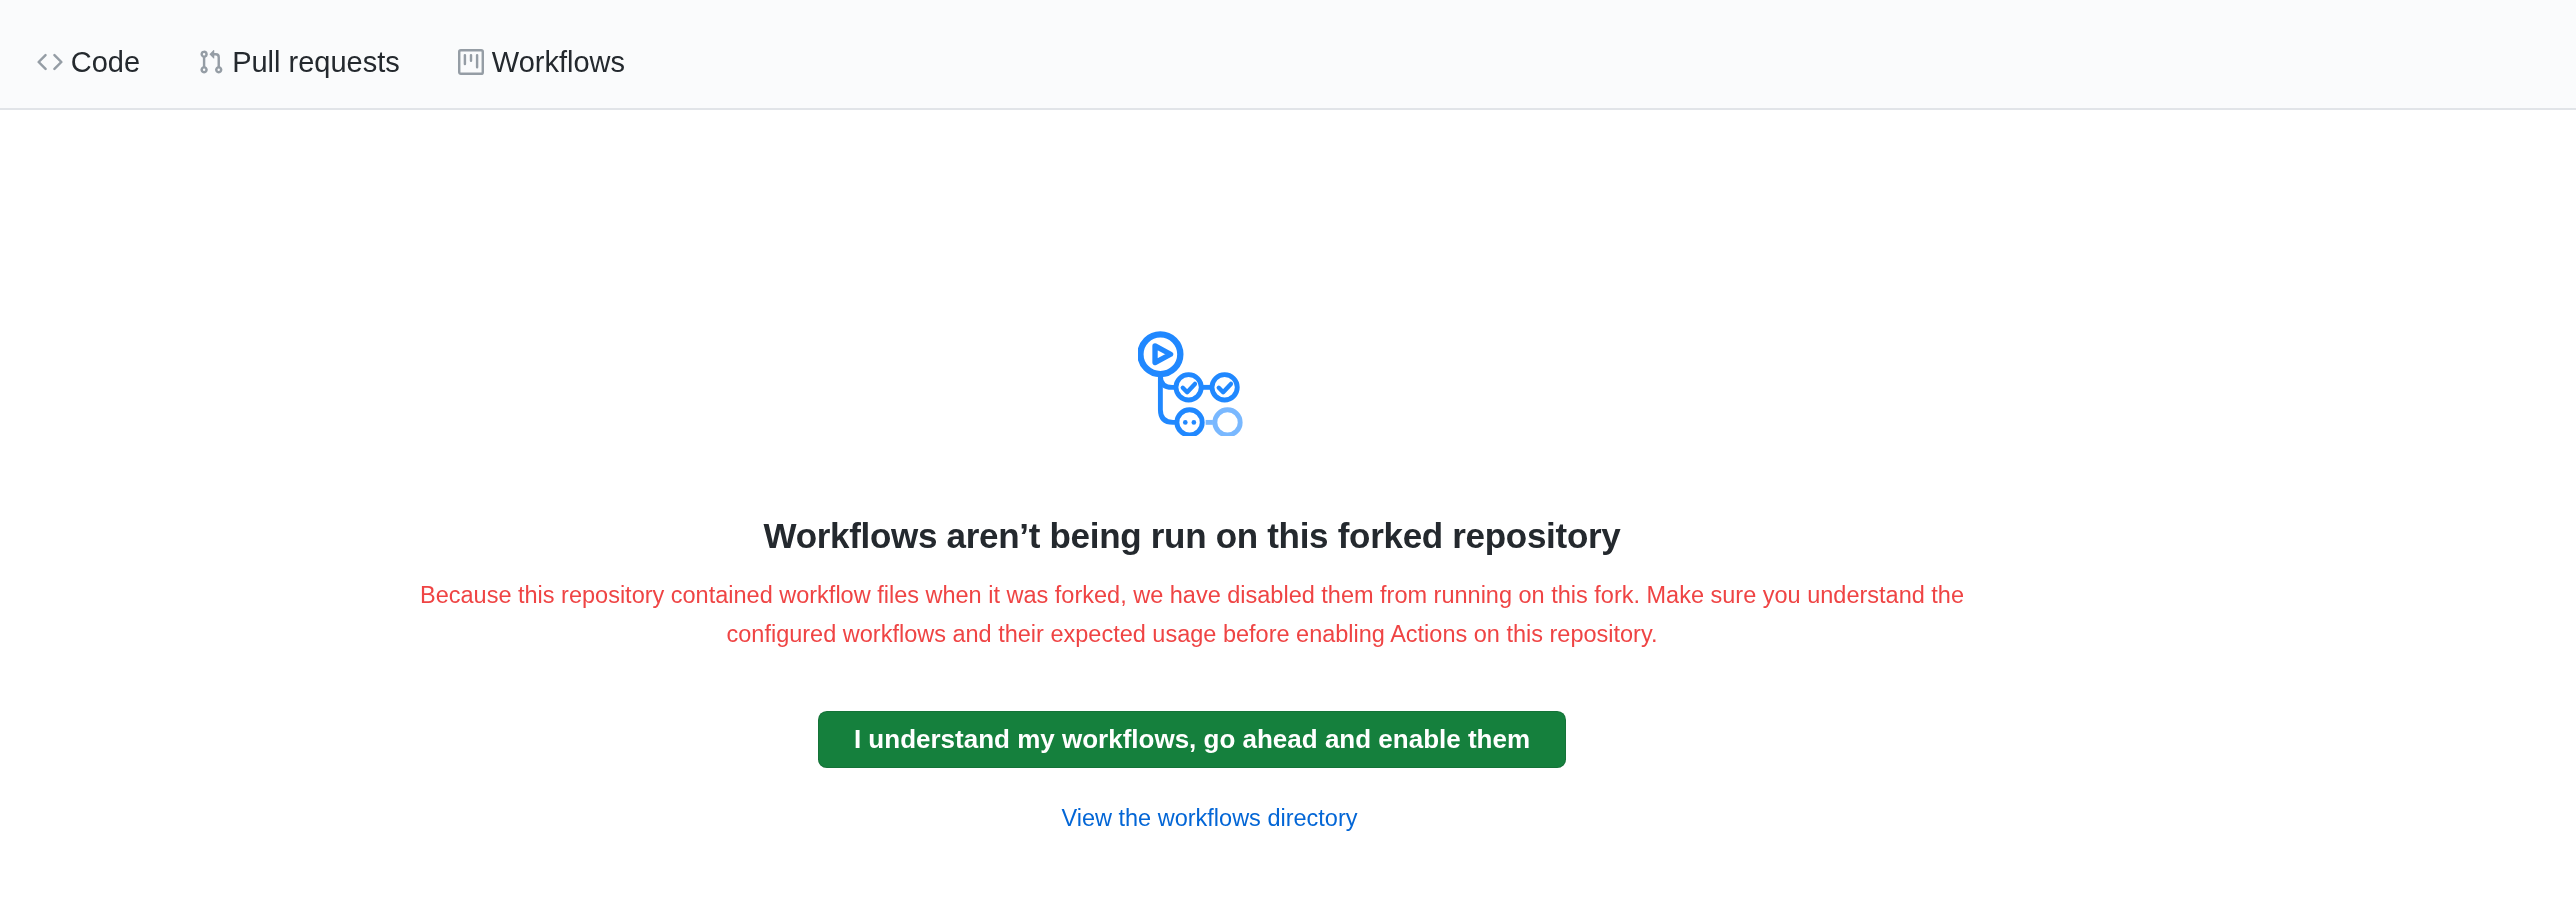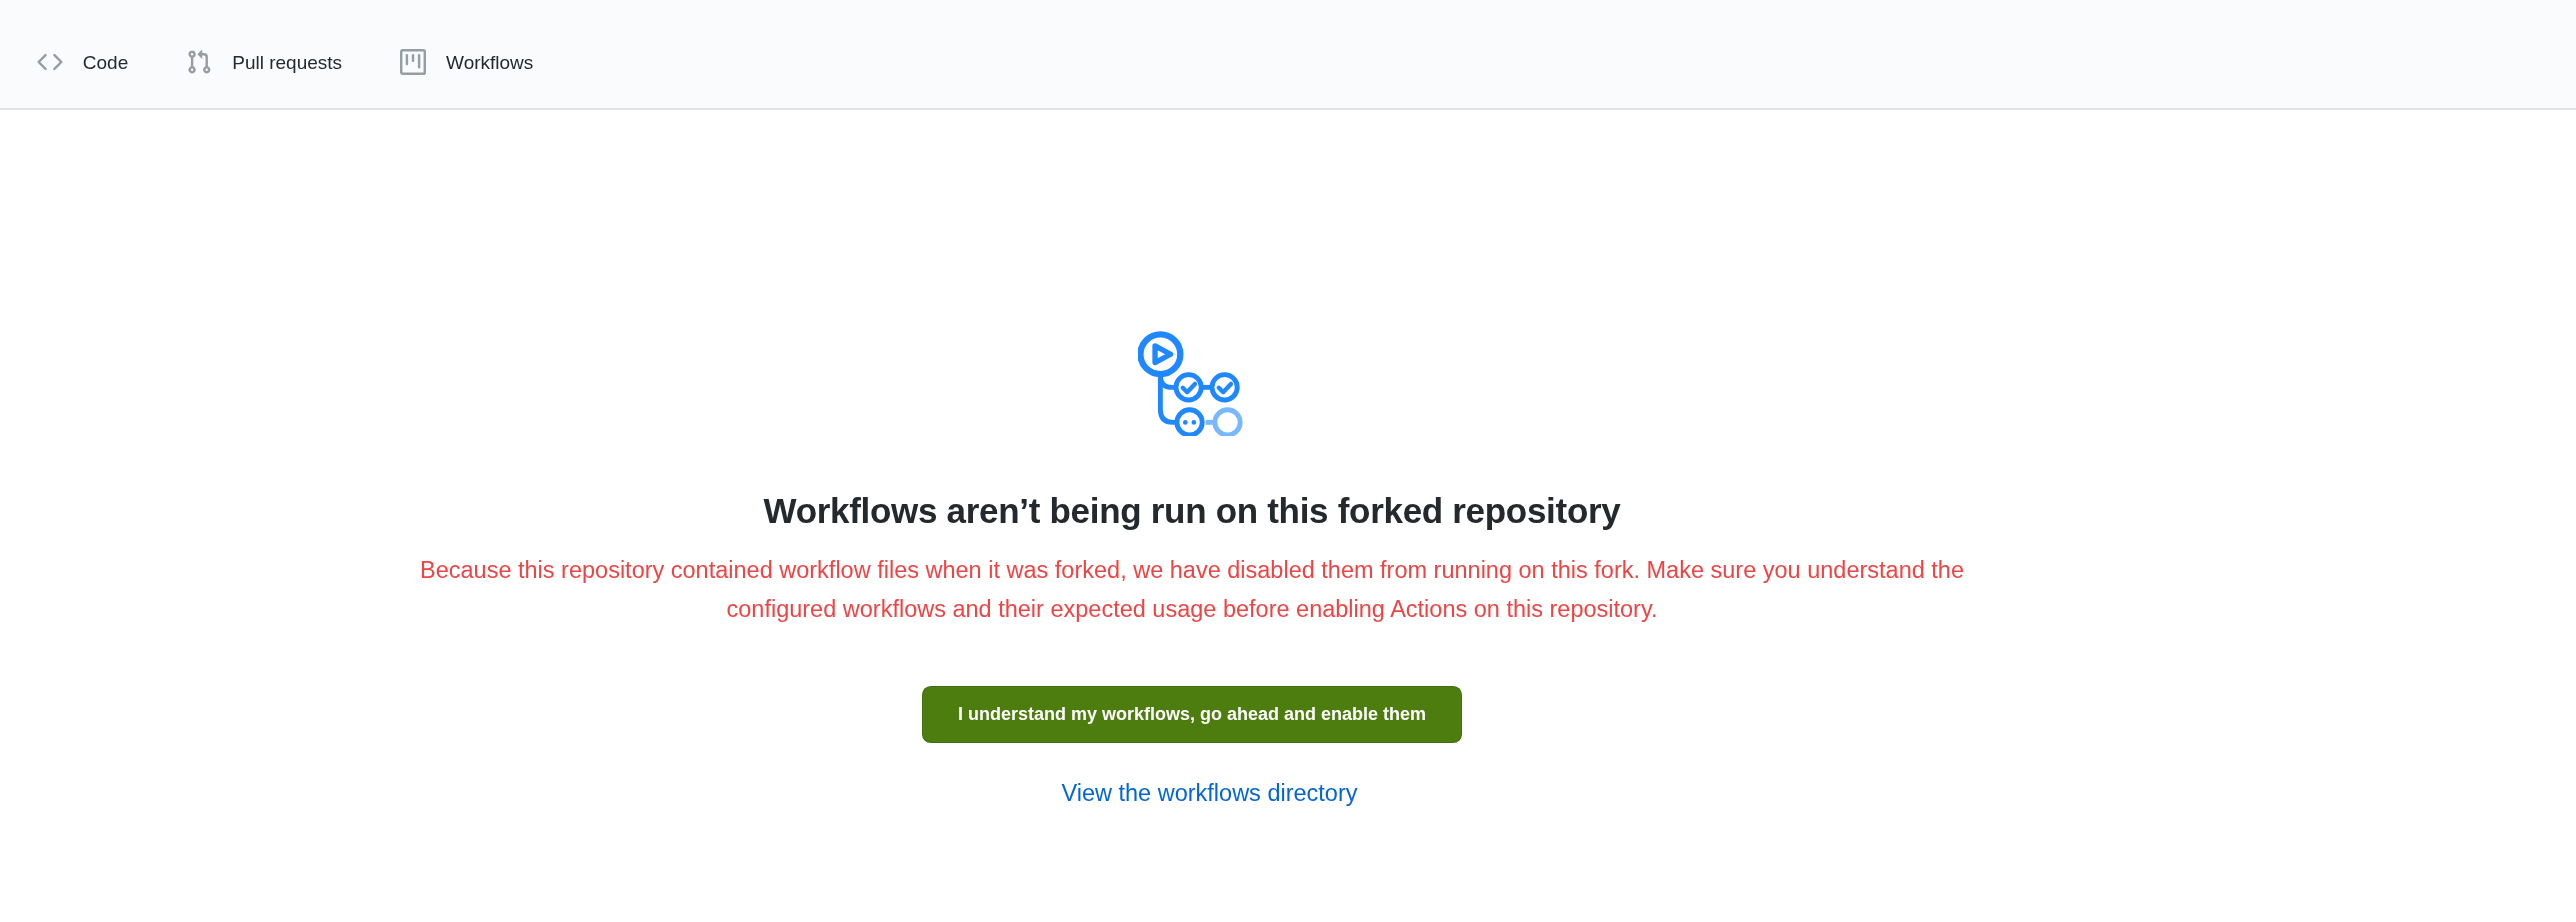--- a/index.html
+++ b/index.html
@@ -17,63 +17,63 @@
     background: #fafbfc;
     border-bottom: 2px solid #e1e4e8;
     display: flex;
     align-items: flex-end;
     padding-left: 7.8px;
   }
   .tab {
     height: 91px;
     display: flex;
     align-items: center;
-    gap: 20px;
+    gap: 8px;
     padding: 0 29px;
     margin-bottom: -2px;
     border-bottom: 5.9px solid transparent;
-    font-size: 19px;
+    font-size: 29px;
     line-height: 1;
     color: #24292e;
     cursor: pointer;
     white-space: nowrap;
   }
   .tab .octicon { width: 26px; height: 26px; color: #959da5; flex: none; display: block; }
   .tab.selected { font-weight: 700; border-bottom-color: #f9826c; }
   .tab.selected .octicon { color: #24292e; }
 
   
   .main { width: 2384px; text-align: center; }
   .workflow-art { margin-top: 217px; display: inline-block; }
   .blank-heading {
-    margin-top: 49px;
+    margin-top: 74px;
     font-size: 35px;
     line-height: 44px;
     font-weight: 700;
     letter-spacing: -0.3px;
     color: #24292e;
   }
   .blank-desc {
     margin: 17.6px auto 0;
     max-width: 1573px;
     font-size: 23.5px;
     line-height: 39px;
     color: #ef4444;
   }
   .btn-row { margin-top: 57px; }
   .btn-green {
     display: inline-block;
     height: 57px;
     padding: 0 35px;
-    background: #4d7c0f;
+    background: #15803d;
     border: 1px solid rgba(27, 31, 35, 0.15);
     border-radius: 8.8px;
     color: #ffffff;
     font-family: inherit;
-    font-size: 18px;
+    font-size: 26px;
     line-height: 55px;
     font-weight: 700;
     cursor: pointer;
   }
   .link-row { margin-top: 33px; font-size: 23.5px; line-height: 35px; padding-left: 35px; }
   .link-row a { color: #0366d6; text-decoration: none; cursor: pointer; }
 </style>
 </head>
 <body>
 

